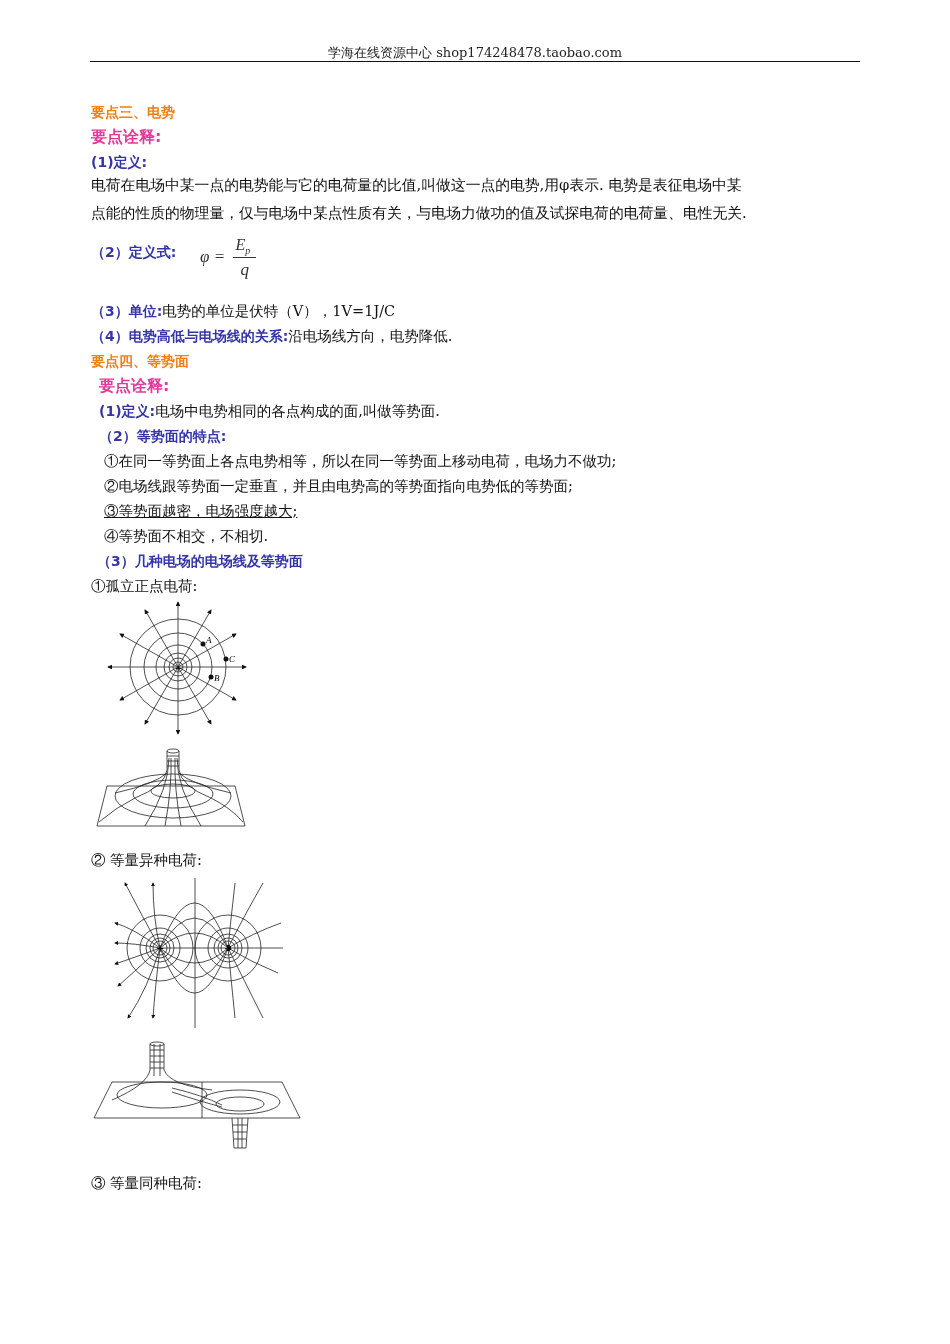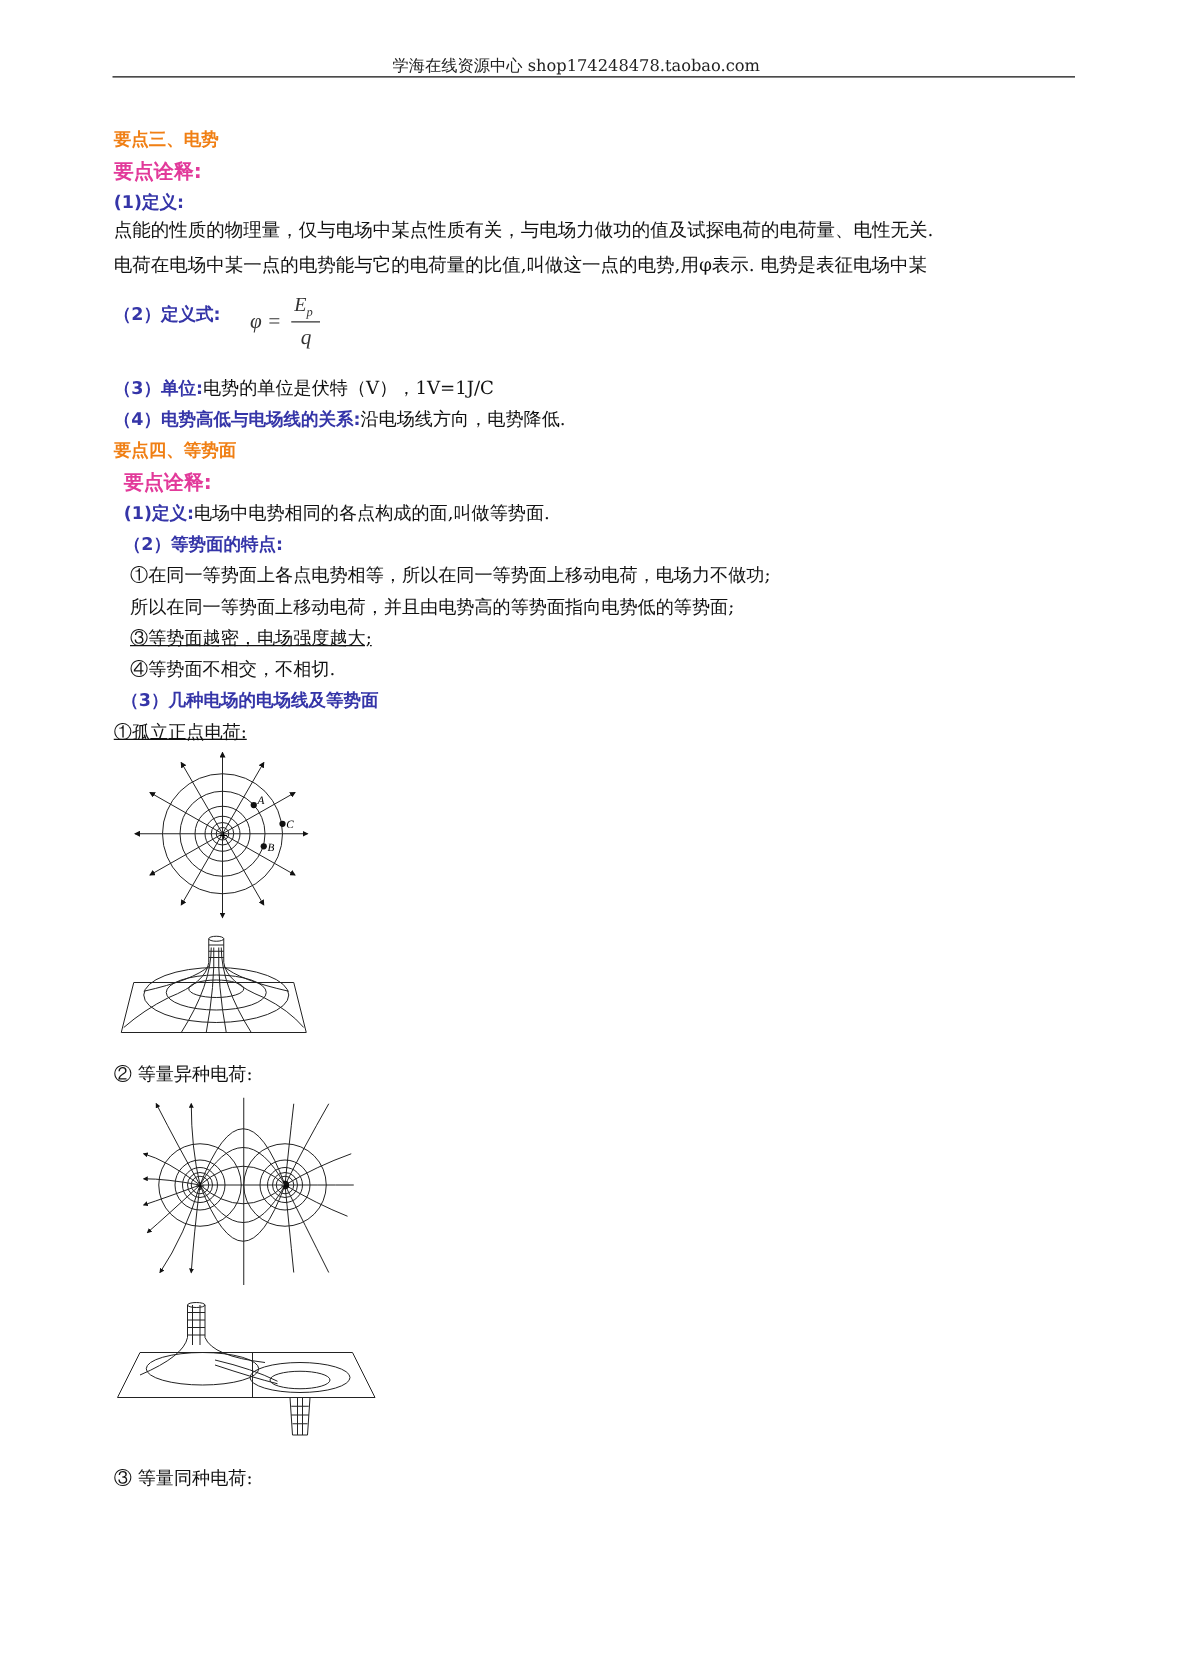--- a/index.html
+++ b/index.html
@@ -1,18 +1,18 @@
 <!DOCTYPE html>
 <html><head>
 <meta charset="utf-8">
 <style>
   html, body { margin: 0; padding: 0; background: #ffffff; }
   body { width: 950px; height: 1344px; position: relative; overflow: hidden;
          font-family: "DejaVu Serif", "Liberation Serif", serif; color: #111; }
-  .header { position: absolute; left: 76px; top: 44px; width: 770px; text-align: center;
+  .header { position: absolute; left: 90px; top: 44px; width: 770px; text-align: center;
             font-size: 13px; color: #222; font-family: "DejaVu Serif", serif; }
   .header-rule { position: absolute; left: 90px; top: 61px; width: 770px; height: 0;
                  border-top: 1.5px solid #111; }
   .line { position: absolute; left: 91px; font-size: 14.5px; white-space: nowrap; line-height: 20px; }
   .h-orange { color: #f07f14; font-weight: bold; font-family: "DejaVu Sans", sans-serif; font-size: 14px; }
   .h-pink { color: #e23a9a; font-weight: bold; font-family: "DejaVu Sans", sans-serif; font-size: 16px; }
   .h-blue { color: #3535a8; font-weight: bold; font-family: "DejaVu Sans", sans-serif; font-size: 14px; }
   .body-text { color: #111; font-family: "DejaVu Serif", serif; font-size: 14.5px; }
   .para { position: absolute; left: 91px; width: 775px; font-size: 14.8px; line-height: 28px; color: #111; }
   .formula { position: absolute; left: 200px; top: 236px; font-family: "Liberation Serif", serif;
@@ -26,22 +26,22 @@
 </head>
 <body>
 
 <div class="header">学海在线资源中心 shop174248478.taobao.com</div>
 <div class="header-rule"></div>
 
 <div class="line h-orange" style="top:102px;">要点三、电势</div>
 <div class="line h-pink" style="top:127px;">要点诠释:</div>
 <div class="line h-blue" style="top:152px;">(1)定义:</div>
 <div class="para" style="top:171px;">
+  <div>电荷在电场中某一点的电势能与它的电荷量的比值,叫做这一点的电势,用φ表示. 电势是表征电场中某</div>
   <div>点能的性质的物理量，仅与电场中某点性质有关，与电场力做功的值及试探电荷的电荷量、电性无关.</div>
-  <div>电荷在电场中某一点的电势能与它的电荷量的比值,叫做这一点的电势,用φ表示. 电势是表征电场中某</div>
 </div>
 
 <div class="line h-blue" style="top:242px;">（2）定义式:</div>
 <div class="formula">
   <span>φ =</span>
   <span class="frac">
     <span class="num"><span>E</span><sub>p</sub></span>
     <span class="den">q</span>
   </span>
 </div>
@@ -54,26 +54,26 @@
 </div>
 
 <div class="line h-orange" style="top:351px;">要点四、等势面</div>
 <div class="line h-pink" style="top:376px; left:99px;">要点诠释:</div>
 <div class="line" style="top:401px; left:99px;text-align:center;">
   <span class="h-blue">(1)定义:</span><span class="body-text">电场中电势相同的各点构成的面,叫做等势面.</span>
 </div>
 <div class="line h-blue" style="top:426px; left:99px;">（2）等势面的特点:</div>
 
 <div class="line body-text" style="top:451px; left:104px;">①在同一等势面上各点电势相等，所以在同一等势面上移动电荷，电场力不做功;</div>
-<div class="line body-text" style="top:476px; left:104px;">所以在同一等势面上移动电荷，并且由电势高的等势面指向电势低的等势面;</div>
+<div class="line body-text" style="top:476px; left:104px;">②电场线跟等势面一定垂直，并且由电势高的等势面指向电势低的等势面;</div>
 <div class="line body-text" style="top:501px; left:104px;text-decoration:underline;">③等势面越密，电场强度越大;</div>
 <div class="line body-text" style="top:526px; left:104px;">④等势面不相交，不相切.</div>
 <div class="line h-blue" style="top:551px; left:97px;">（3）几种电场的电场线及等势面</div>
 
-<div class="line body-text" style="top:576px;text-decoration:underline;">①孤立正点电荷:</div>
+<div class="line body-text" style="top:576px;">①孤立正点电荷:</div>
 
 <svg class="fig" style="left:100px; top:600px;" width="150" height="140" viewBox="0 0 150 140">
   <defs>
     <marker id="arr" markerWidth="6" markerHeight="6" refX="5" refY="3" orient="auto">
       <path d="M0,0 L6,3 L0,6 z" fill="#111"></path>
     </marker>
   </defs>
   <g stroke="#222" fill="none" stroke-width="0.8">
     <circle cx="78" cy="67" r="48"></circle>
     <circle cx="78" cy="67" r="34"></circle>

